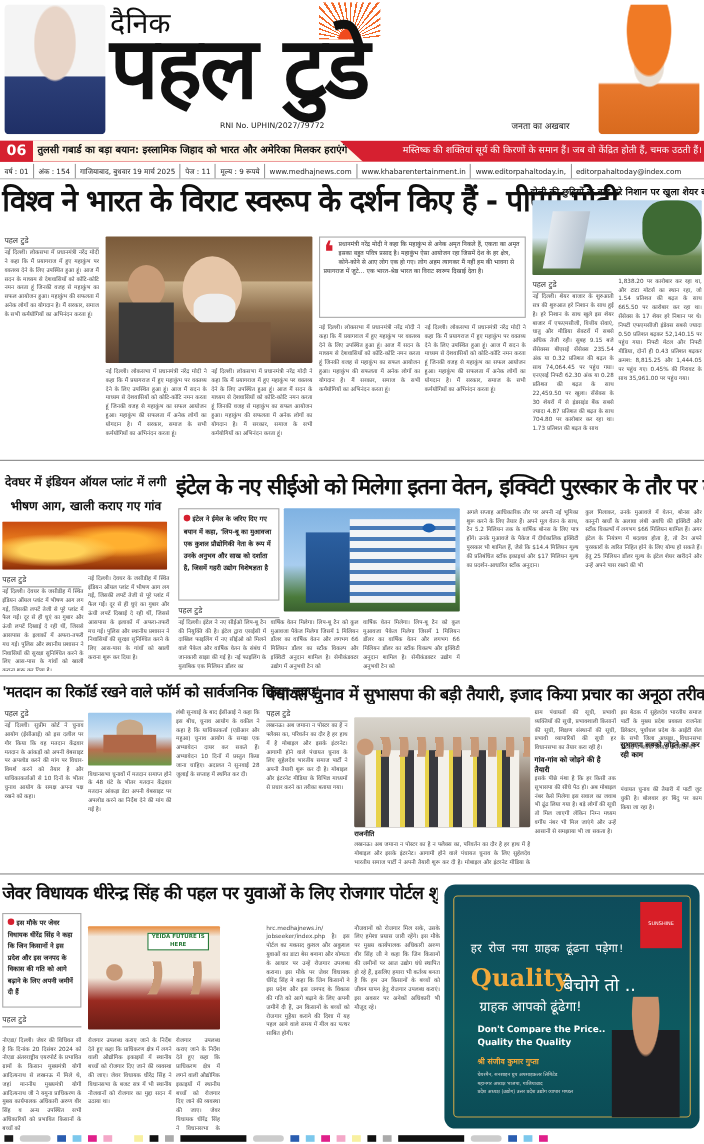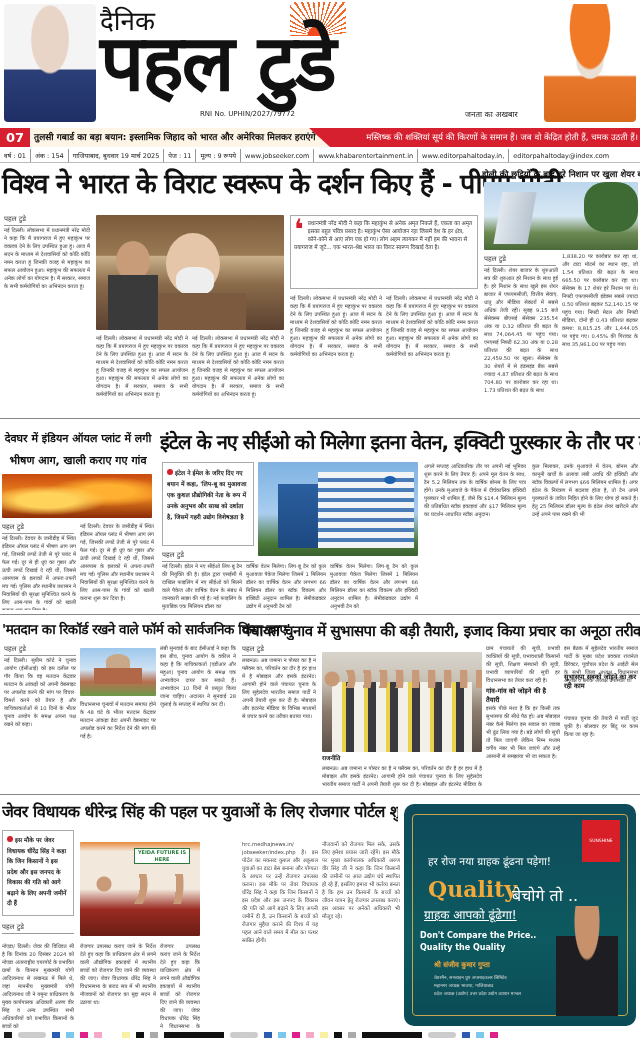--- a/index.html
+++ b/index.html
@@ -31,25 +31,25 @@
   .col { font-size: 5.2px; line-height: 8px; color: #444; text-align: justify; overflow: hidden; }
   .photo { overflow: hidden; border-radius: 1px; }
   .quotebox { border: 1px solid #aaa; padding: 3px; font-size: 5.5px; line-height: 8px; color: #333; overflow: hidden; }
   .bigquote { color: #d62030; font-size: 28px; font-weight: bold; float: left; line-height: 22px; margin-right: 4px; }
   .hl-box { border: 1px solid #aaa; padding: 4px; font-size: 8.5px; line-height: 13px; font-weight: bold; color: #222; }
   .dot { display: inline-block; width: 6px; height: 6px; border-radius: 50%; background: #d62030; margin-right: 2px; }
   .rule { background: #888; }
   .ad { left: 404px; top: 804px; width: 232px; height: 222px; border-radius: 10px; background: linear-gradient(180deg, #0e4a5a 0%, #0d5a60 60%, #0b4a55 100%); overflow: hidden; }
   .ad-frame { position: absolute; left: 8px; top: 10px; right: 8px; bottom: 10px; border: 1px solid #c9a64a; border-radius: 4px; }
   .ad-t1 { position: absolute; left: 24px; top: 18px; font-size: 22px; font-weight: bold; color: #f2a93b; }
-  .ad-t2 { position: absolute; left: 24px; top: 50px; font-size: 10.5px; color: #fff; }
+  .ad-t2 { position: absolute; left: 24px; top: 50px; font-size: 10.5px; color: #fff; font-family: Liberation Mono, monospace; }
   .ad-t3 { position: absolute; left: 24px; top: 72px; font-size: 22px; font-weight: bold; color: #f2a93b; font-family: "DejaVu Serif", serif; }
   .ad-t3b { position: absolute; left: 108px; top: 80px; font-size: 16px; color: #fff; }
-  .ad-t4 { position: absolute; left: 20px; top: 102px; font-size: 12px; color: #fff; text-decoration: underline; }
-  .ad-t5 { position: absolute; left: 16px; top: 126px; font-size: 8px; color: #fff; font-weight: bold; line-height: 12px; }
+  .ad-t4 { position: absolute; left: 32px; top: 102px; font-size: 12px; color: #fff; }
+  .ad-t5 { position: absolute; left: 30px; top: 126px; font-size: 8px; color: #fff; font-weight: bold; line-height: 12px; }
   .ad-t6 { position: absolute; left: 30px; top: 156px; font-size: 7px; color: #f2a93b; font-weight: bold; }
   .ad-t7 { position: absolute; left: 30px; top: 170px; font-size: 4.5px; color: #ddd; line-height: 8px; }
   .ad-logo { position: absolute; right: 16px; top: 16px; width: 38px; height: 42px; background: #d81e27; color: #fff; font-size: 4.5px; text-align: center; line-height: 42px; }
   .ad-person { position: absolute; right: 18px; bottom: 10px; width: 62px; height: 110px; background: radial-gradient(ellipse at 50% 14%, #c7916c 0 12px, transparent 13px), linear-gradient(180deg, transparent 0, transparent 30px, #1e1e22 30px); border-radius: 20px 20px 0 0; }
   .colorbar { left: 0; top: 1032px; width: 640px; height: 8px; display: flex; gap: 6px; padding-left: 4px; }
   .colorbar i { display: block; width: 8px; height: 6px; }
 </style>
 </head>
 <body>
 
@@ -57,31 +57,31 @@
   <div class="abs portrait left"></div>
   <div class="abs brand-small">दैनिक</div>
   <div class="abs sunburst"></div>
   <div class="abs brand-big">पहल टुडे</div>
   <div class="abs rni">RNI No. UPHIN/2027/79772</div>
   <div class="abs tagline">जनता का अखबार</div>
   <div class="abs portrait right"></div>
 </div>
 
 <div class="abs redstrip"></div>
-<div class="abs pageno">07</div>
+<div class="abs pageno">06</div>
 <div class="abs lead-strip">तुलसी गबार्ड का बड़ा बयान: इस्लामिक जिहाद को भारत और अमेरिका मिलकर हराएंगे</div>
 <div class="abs quote-strip">मस्तिष्क की शक्तियां सूर्य की किरणों के समान हैं। जब वो केंद्रित होती हैं, चमक उठती हैं।</div>
 
 <div class="abs infobar">
   <span>वर्ष : 01</span>
   <span>अंक : 154</span>
   <span>गाजियाबाद, बुधवार 19 मार्च 2025</span>
   <span>पेज : 11</span>
   <span>मूल्य : 9 रूपये</span>
-  <span>www.jobseeker.com</span>
+  <span>www.medhajnews.com</span>
   <span>www.khabarentertainment.in</span>
   <span>www.editorpahaltoday.in,</span>
   <span>editorpahaltoday@index.com</span>
 </div>
 
 <div class="abs h1">विश्व ने भारत के विराट स्वरूप के दर्शन किए हैं - पीएम मोदी</div>
 <div class="abs byline" style="left:4px; top:214px; width:86px;">पहल टुडे</div>
 <div class="abs col" style="left:4px; top:226px; width:86px; height:185px;">नई दिल्ली। लोकसभा में प्रधानमंत्री नरेंद्र मोदी ने कहा कि मैं प्रयागराज में हुए महाकुंभ पर वक्तव्य देने के लिए उपस्थित हुआ हूं। आज मैं सदन के माध्यम से देशवासियों को कोटि-कोटि नमन करता हूं जिनकी वजह से महाकुंभ का सफल आयोजन हुआ। महाकुंभ की सफलता में अनेक लोगों का योगदान है। मैं सरकार, समाज के सभी कर्मयोगियों का अभिनंदन करता हूं।</div>
 <div class="abs photo" style="left:96px; top:215px; width:188px; height:115px; background: linear-gradient(180deg,#7a5a3a 0%,#9a7a55 35%,#c9b08a 36%,#8a6b4a 60%,#5a4030 100%);">
   <div style="position:absolute; left:70px; top:18px; width:54px; height:62px; border-radius:50%; background:#e6c6a8;"></div>

